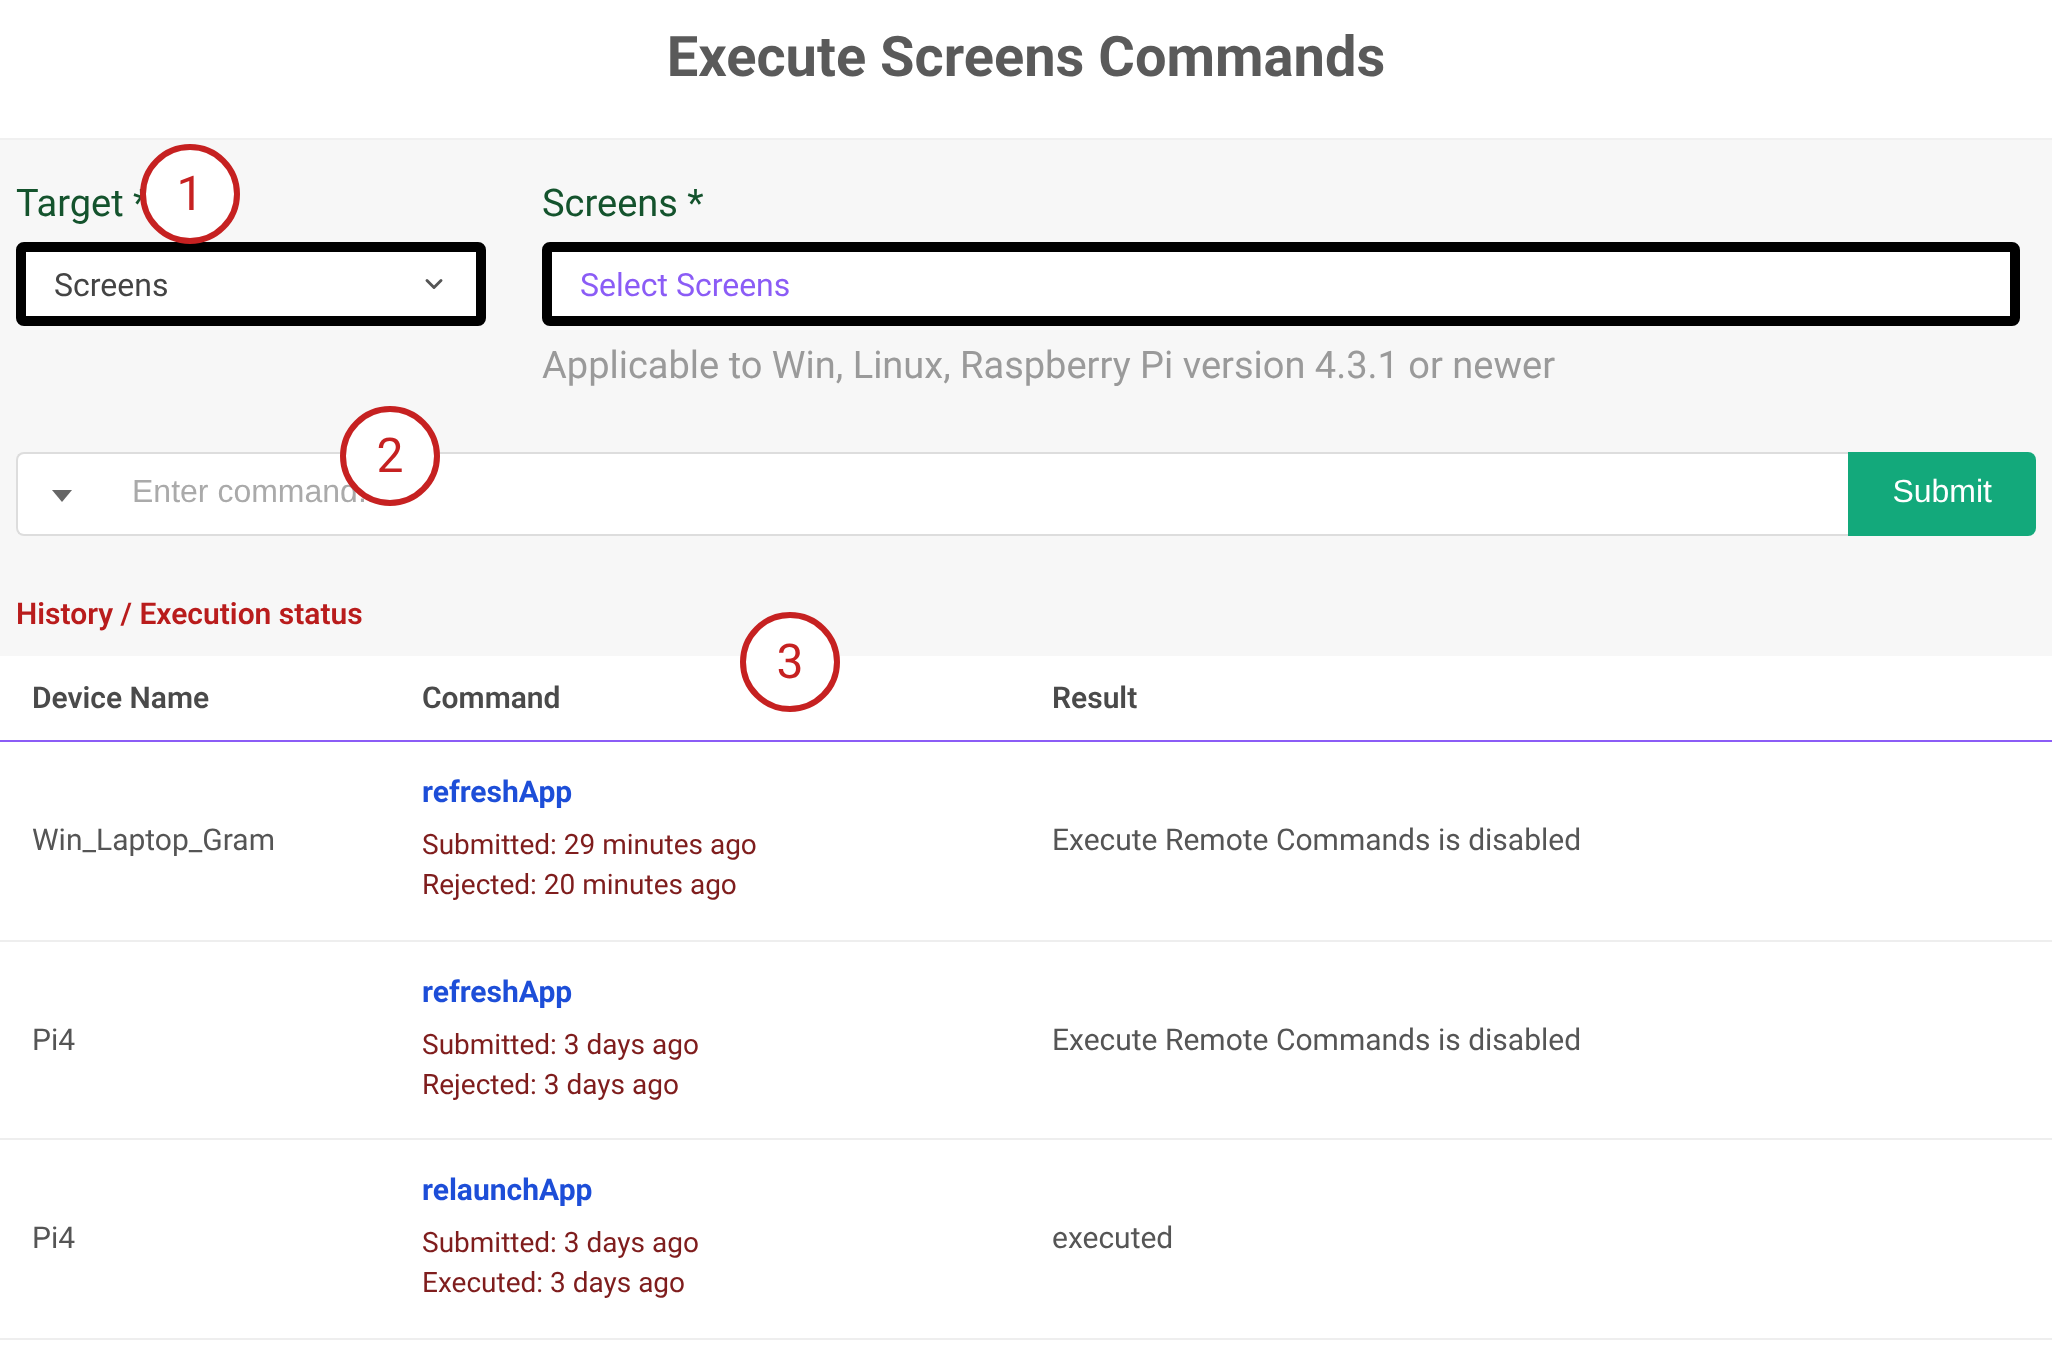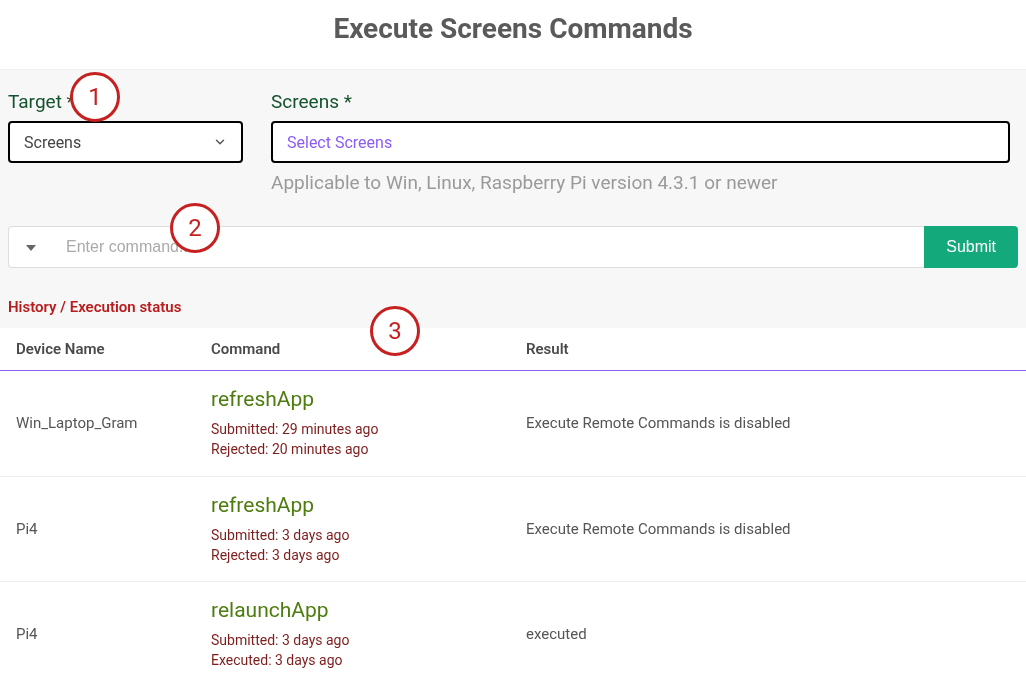--- a/index.html
+++ b/index.html
@@ -30,21 +30,21 @@
   .field-group.target { width: 235px; }
   .field-group.screens { flex: 1; padding-right: 8px; }
   .field-label {
     font-size: 19px;
     font-weight: 400;
     color: #14532d;
     margin-bottom: 8px;
   }
   .select-box {
     background: #fff;
-    border: 2px solid #000000;
+    border: 5px solid #000000;
     border-radius: 4px;
     height: 42px;
     display: flex;
     align-items: center;
     justify-content: space-between;
     padding: 0 14px;
     font-size: 16px;
     color: #444;
     cursor: pointer;
   }
@@ -119,23 +119,23 @@
     padding: 16px;
     border-bottom: 1px solid #eee;
     vertical-align: middle;
     font-size: 15px;
     color: #555;
     background: #fff;
   }
   .col-device { width: 195px; }
   .col-command { width: 315px; }
   .cmd-name {
-    font-weight: 400;
-    color: #4d7c0f;
-    font-size: 21px;
+    font-weight: 700;
+    color: #1d4ed8;
+    font-size: 15px;
     margin-bottom: 8px;
   }
   .cmd-meta {
     font-size: 14px;
     color: #7f1d1d;
     line-height: 1.45;
   }
   .callout {
     position: absolute;
     width: 50px; height: 50px;

